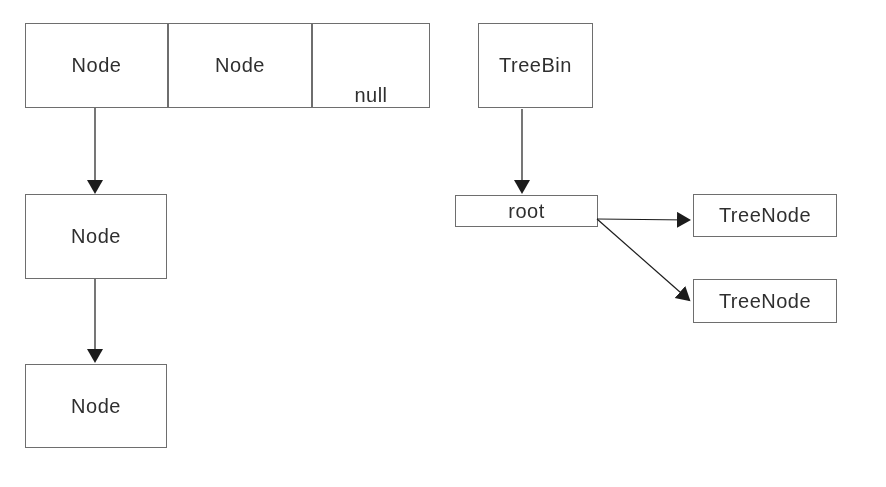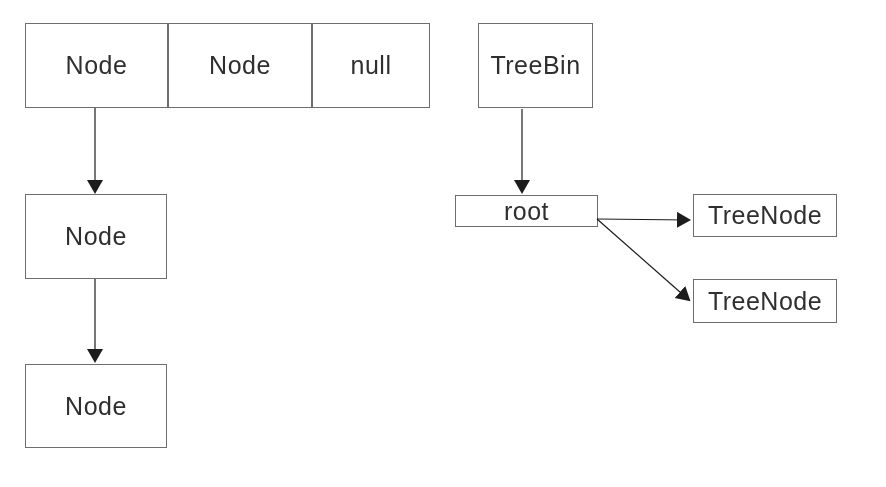--- a/index.html
+++ b/index.html
@@ -16,28 +16,28 @@
     overflow: hidden;
   }
   .box {
     position: absolute;
     box-sizing: border-box;
     border: 1.5px solid var(--border-color, #6e6e6e);
     background: #ffffff;
     display: flex;
     align-items: center;
     justify-content: center;
-    font-size: 25px;
+    font-size: 20px;
     color: var(--text-color, #2f2f2f);
     letter-spacing: 0.5px;
   }
   
   .cell-0 { left: 25px;  top: 23px; width: 143px; height: 85px; }
   .cell-1 { left: 168px; top: 23px; width: 144px; height: 85px; }
-  .cell-2 { left: 312px; top: 23px; width: 118px; height: 85px; }
+  .cell-2 { left: 312px; top: 23px; width: 118px; height: 85px; align-items: flex-end; }
   .cell-3 { left: 478px; top: 23px; width: 115px; height: 85px; }
   
   .list-node-0 { left: 25px; top: 194px; width: 142px; height: 85px; }
   .list-node-1 { left: 25px; top: 364px; width: 142px; height: 84px; }
   
   .root-box    { left: 455px; top: 195px; width: 143px; height: 32px; }
   .tree-node-0 { left: 693px; top: 194px; width: 144px; height: 43px; }
   .tree-node-1 { left: 693px; top: 279px; width: 144px; height: 44px; }
   .edges-layer {
     position: absolute;

